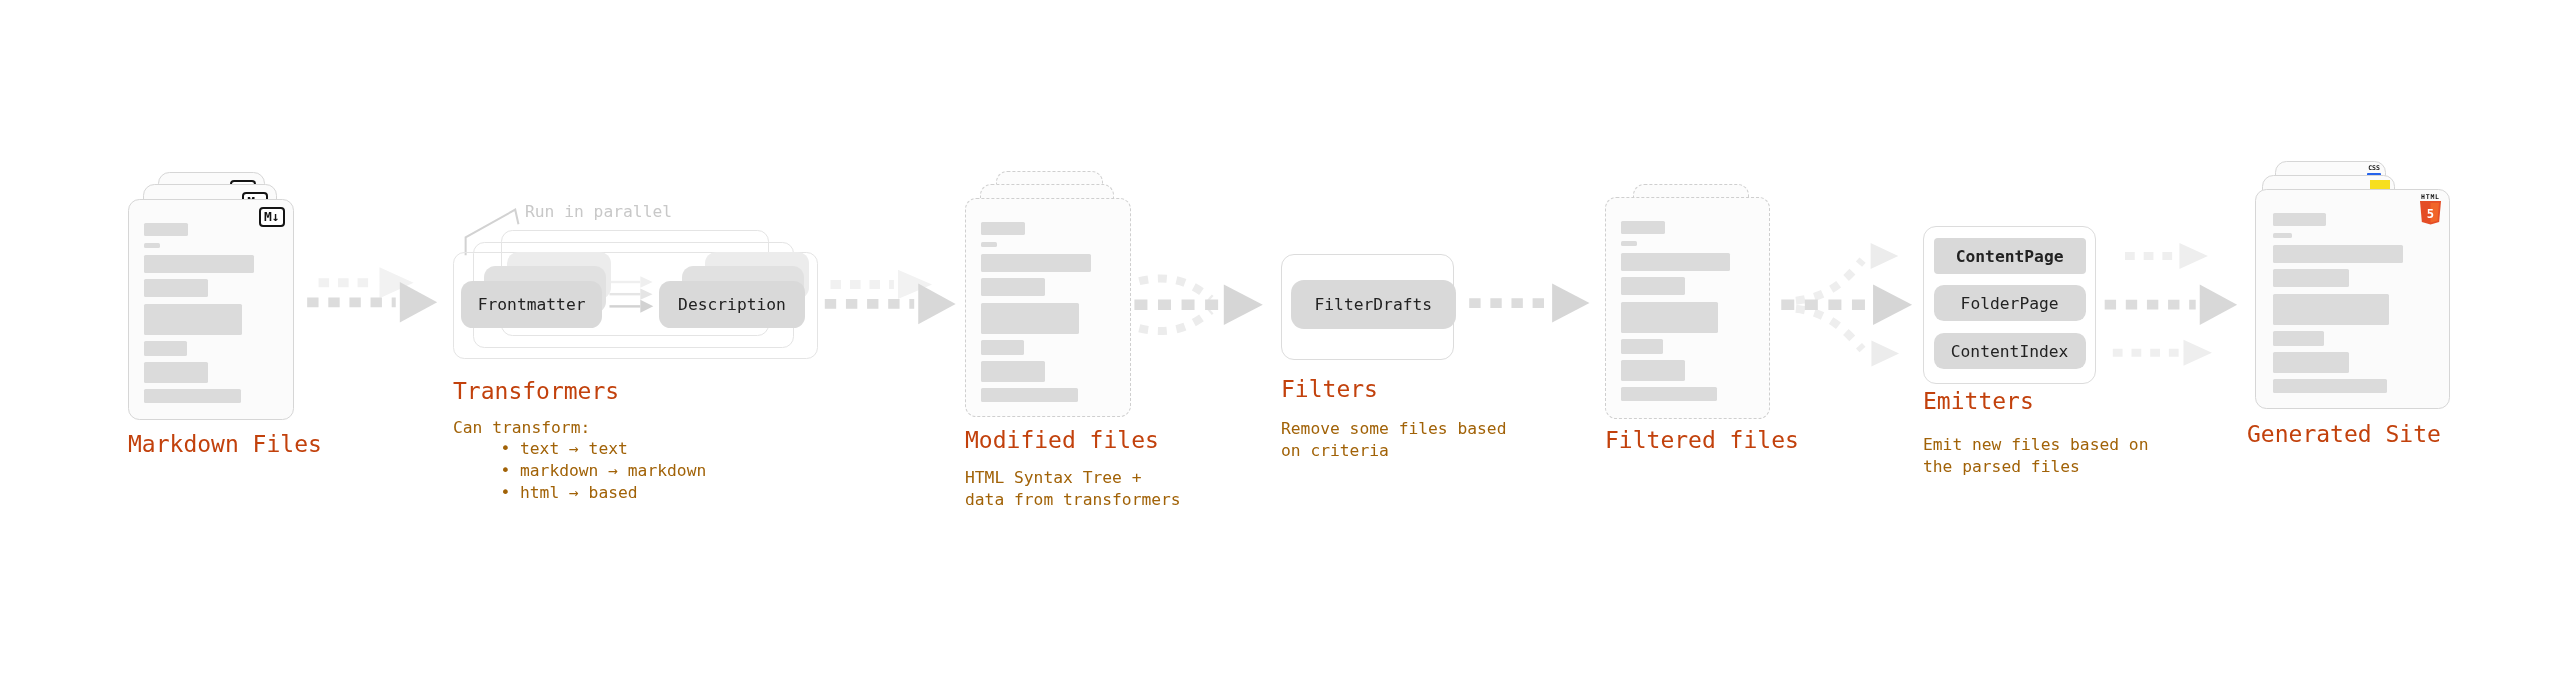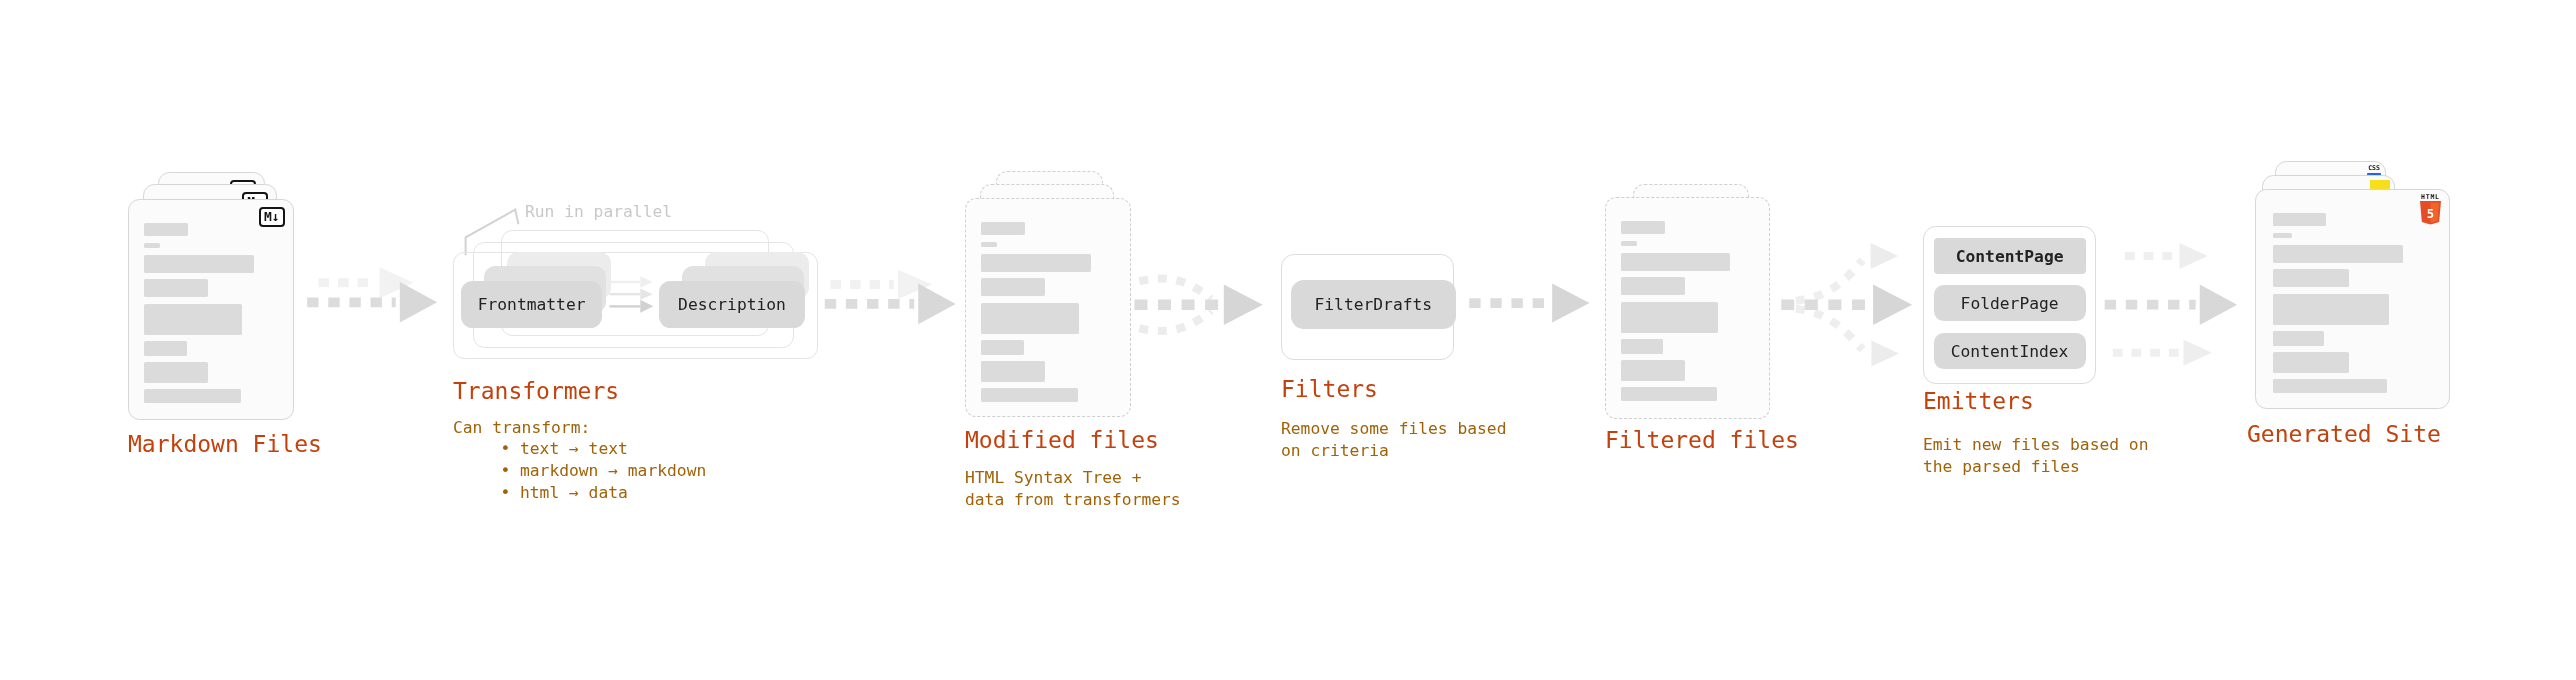--- a/index.html
+++ b/index.html
@@ -131,21 +131,21 @@
     <div class="ghost g1" style="left:229px;top:64px;width:122px;height:47px;"></div>
 
     <div class="pill" style="left:8.1px;top:79px;width:141px;height:47px;">Frontmatter</div>
     <div class="pill" style="left:206px;top:79px;width:146px;height:47px;">Description</div>
 
     <div class="title" style="left:0;top:178px;">Transformers</div>
     <div class="desc" style="left:0;top:215px;">Can transform:</div>
     <div class="desc" style="left:11.4px;top:236px;margin-left:36px;">
       <div>• text → text</div>
       <div>• markdown → markdown</div>
-      <div>• html → data</div>
+      <div>• html → based</div>
     </div>
   </div>
 
   <div class="node" style="left:965px;top:171px;width:244px;height:341px;">
     <div class="card dashed" style="left:31px;top:0;width:107px;height:219px;"></div>
     <div class="card dashed" style="left:15.4px;top:13px;width:134px;height:219px;"></div>
     <div class="card dashed" style="left:0;top:27px;width:166px;height:219px;">
       <div class="bars">
           <div class="bar" style="width: 33%; height: 13px;"></div>
           <div class="bar" style="width: 12%; height: 5.7px;"></div>

